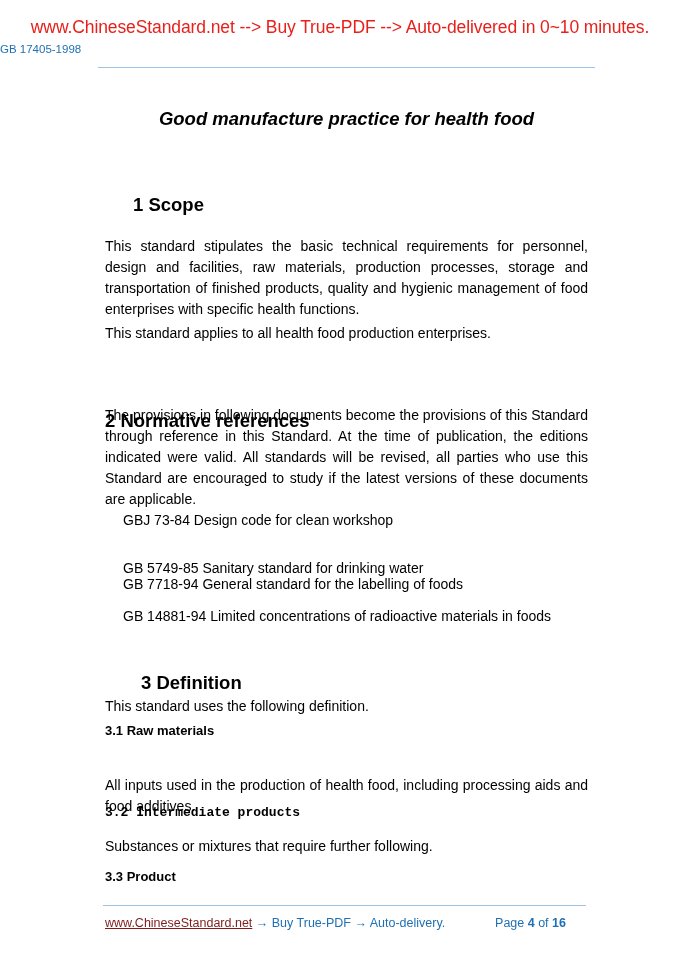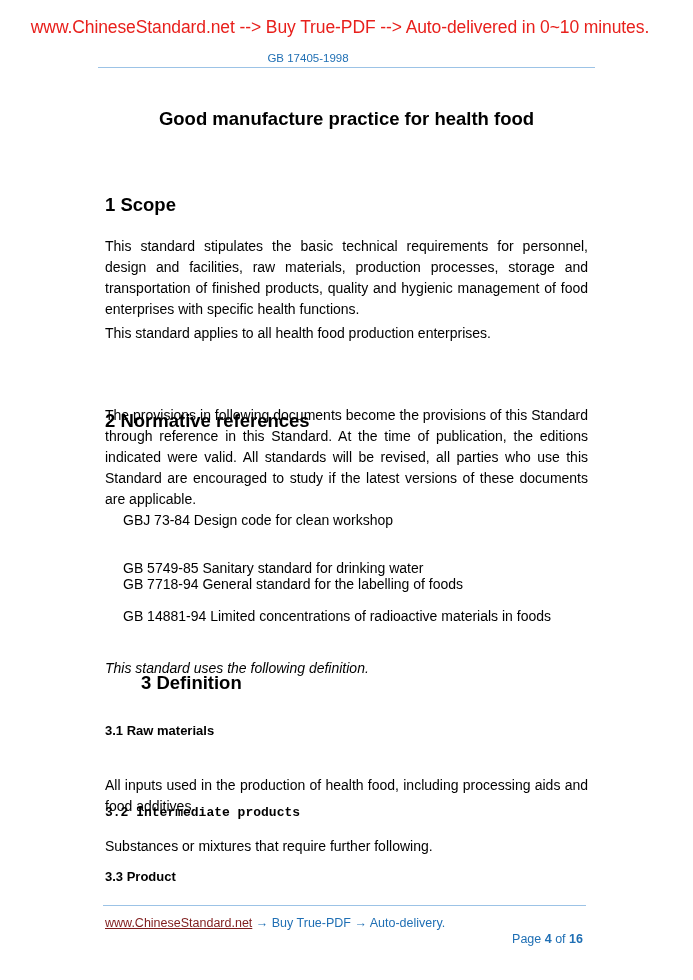--- a/index.html
+++ b/index.html
@@ -22,43 +22,44 @@
       width: 628px;
       text-align: center;
       font-size: 17.5px;
       color: #e8201c;
       white-space: nowrap;
       letter-spacing: -0.1px;
       margin-left: 10px;
     }
     .doc-code {
       position: absolute;
-      top: 52px;
+      top: 43px;
       left: 0;
       width: 616px;
-      text-align: center;
+      text-align: left;
       font-size: 11.5px;
       color: #1f6fb4;
     }
     .header-rule {
       position: absolute;
       top: 67px;
       left: 98px;
       width: 497px;
       height: 0;
       border-top: 1px solid #9cc3e6;
     }
     .doc-title {
       position: absolute;
       top: 108px;
       left: 0;
       width: 693px;
       text-align: center;
       font-size: 18.5px;
       font-weight: bold;
+      font-style: italic;
     }
     .h1 {
       position: absolute;
       left: 105px;
       font-size: 18.5px;
       font-weight: bold;
       white-space: nowrap;
     }
     .h2 {
       position: absolute;
@@ -101,50 +102,49 @@
       color: #1f6fb4;
       white-space: nowrap;
     }
     .footer-link {
       color: #7f1d1d;
       text-decoration: underline;
       cursor: pointer;
     }
     .footer-page {
       position: absolute;
-      right: 5px;
+      right: 22px;
       top: 0;
-      margin-top: 16px;
     }
     .footer-page b {
       font-weight: bold;
     }
   </style>
 </head>
 <body>
 
 <div class="promo-banner">www.ChineseStandard.net --&gt; Buy True-PDF --&gt; Auto-delivered in 0~10 minutes.</div>
 <div class="doc-code">GB 17405-1998</div>
 <div class="header-rule"></div>
 
 <div class="doc-title">Good manufacture practice for health food</div>
 
-<div class="h1" style="top:194px;">1 Scope</div>
+<div class="h1" style="top:194px;margin-left:28px;">1 Scope</div>
 <div class="para" style="top:236px;">This standard stipulates the basic technical requirements for personnel, design and facilities, raw materials, production processes, storage and transportation of finished products, quality and hygienic management of food enterprises with specific health functions.</div>
 <div class="para nojust" style="top:323px;">This standard applies to all health food production enterprises.</div>
 
 <div class="h1" style="top:363px;margin-top:47px;">2 Normative references</div>
 <div class="para" style="top:405px;">The provisions in following documents become the provisions of this Standard through reference in this Standard. At the time of publication, the editions indicated were valid. All standards will be revised, all parties who use this Standard are encouraged to study if the latest versions of these documents are applicable.</div>
 <div class="ref-item" style="top:512px;">GBJ 73-84 Design code for clean workshop</div>
 <div class="ref-item" style="top:544px;margin-top:16px;">GB 5749-85 Sanitary standard for drinking water</div>
 <div class="ref-item" style="top:576px;">GB 7718-94 General standard for the labelling of foods</div>
 <div class="ref-item" style="top:608px;">GB 14881-94 Limited concentrations of radioactive materials in foods</div>
 
 <div class="h1" style="top:672px;margin-left:36px;">3 Definition</div>
-<div class="para nojust" style="top:658px;font-style:italic;">This standard uses the following definition.</div>
+<div class="para nojust" style="top:696px;">This standard uses the following definition.</div>
 <div class="h2" style="top:723px;">3.1 Raw materials</div>
 <div class="para" style="top:775px;">All inputs used in the production of health food, including processing aids and food additives.</div>
 <div class="h2" style="top:805px;font-family:Liberation Mono, monospace;">3.2 Intermediate products</div>
 <div class="para nojust" style="top:836px;">Substances or mixtures that require further following.</div>
 <div class="h2" style="top:869px;">3.3 Product</div>
 
 <div class="footer-rule"></div>
 <div class="footer">
   <a class="footer-link">www.ChineseStandard.net</a><span> → Buy True-PDF → Auto-delivery.</span>
   <span class="footer-page">

